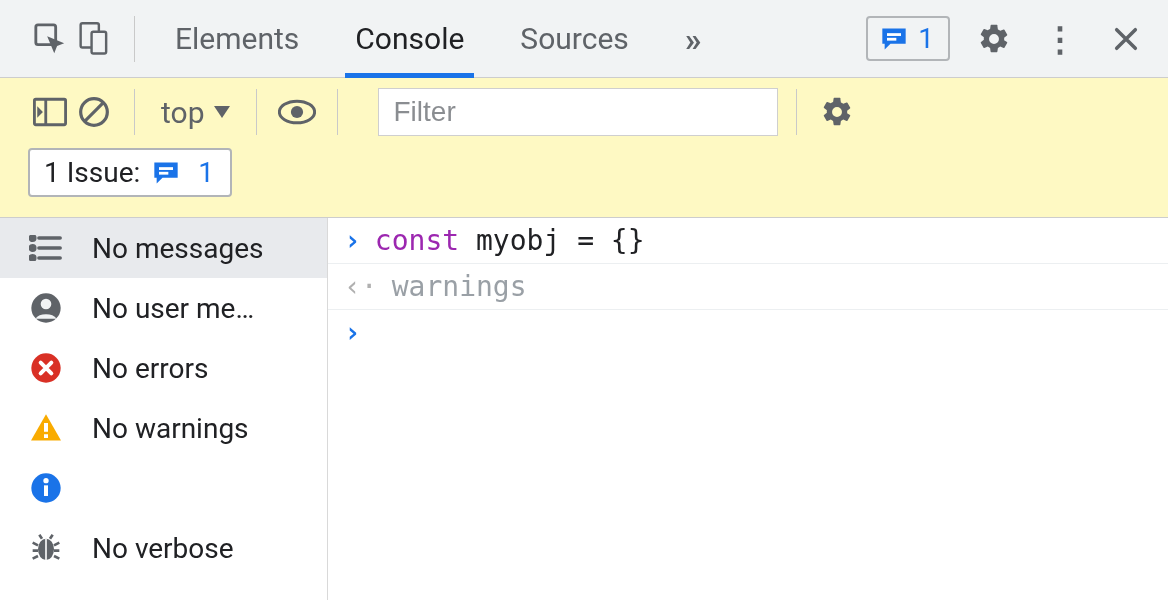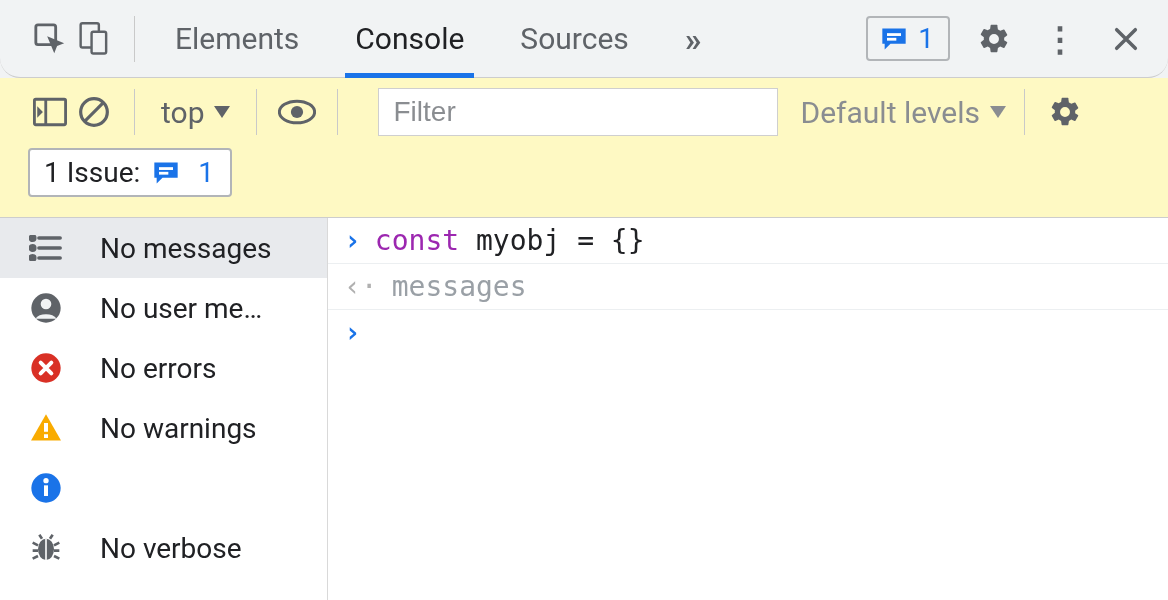--- a/index.html
+++ b/index.html
@@ -15,21 +15,20 @@
 
 
 .tabbar {
   height: 78px;
   display: flex;
   align-items: center;
   border-bottom: 1px solid #cdcdcd;
   padding: 0 20px 0 28px;
   background: #f1f3f4;
   position: relative;
-  border-radius: 20px;
 }
 
 .tabbar .icon-btn {
   width: 44px;
   height: 44px;
   display: flex;
   align-items: center;
   justify-content: center;
   color: #5f6368;
   cursor: pointer;
@@ -151,21 +150,21 @@
 }
 
 .sidebar {
   width: 328px;
   border-right: 1px solid #d9d9d9;
   background:#fff;
   display:flex; flex-direction:column;
 }
 .sidebar-item {
   display:flex; align-items:center;
-  gap: 32px;
+  gap: 24px;
   height: 60px;
   padding: 0 14px 0 24px;
   font-size: 28px;
   color:#202124;
   cursor:pointer;
 }
 .sidebar-item.selected { background:#e8eaed; }
 .sidebar-item .sicon { width: 44px; display:flex; justify-content:center; align-items:center; }
 .sidebar-item .label { white-space:nowrap; overflow:hidden; text-overflow:ellipsis; flex:1; }
 
@@ -262,24 +261,20 @@
       </div>
       <div class="vsep"></div>
       <div class="icon-btn">
         <svg width="38" height="26" viewBox="0 0 28 18" fill="#5f6368">
             <ellipse cx="14" cy="9" rx="13" ry="8" fill="none" stroke="#5f6368" stroke-width="2.2"></ellipse>
             <circle cx="14" cy="9" r="4.5"></circle>
           </svg>
       </div>
       <div class="vsep"></div>
       <input class="filter-input" placeholder="Filter" style="">
-      <div class="levels-btn">
-        <span>Default levels</span>
-        <span class="tri-down" style="border-top-color:#8a8d91"></span>
-      </div>
       <div class="vsep"></div>
       <div class="icon-btn">
         <svg width="34" height="34" viewBox="0 0 24 24" fill="#5f6368">
             <path d="M19.14,12.94a7,7,0,0,0,.06-.94,7,7,0,0,0-.06-.94l2.03-1.58a.5.5,0,0,0,.12-.64l-1.92-3.32a.5.5,0,0,0-.6-.22l-2.39.96a7,7,0,0,0-1.62-.94l-.36-2.54A.5.5,0,0,0,13.9,2H10.1a.5.5,0,0,0-.5.42l-.36,2.54a7,7,0,0,0-1.62.94l-2.39-.96a.5.5,0,0,0-.6.22L2.71,8.48a.5.5,0,0,0,.12.64L4.86,10.7a7,7,0,0,0-.06.94,7,7,0,0,0,.06.94L2.83,14.16a.5.5,0,0,0-.12.64l1.92,3.32a.5.5,0,0,0,.6.22l2.39-.96a7,7,0,0,0,1.62.94l.36,2.54a.5.5,0,0,0,.5.42h3.8a.5.5,0,0,0,.5-.42l.36-2.54a7,7,0,0,0,1.62-.94l2.39.96a.5.5,0,0,0,.6-.22l1.92-3.32a.5.5,0,0,0-.12-.64ZM12,15.5A3.5,3.5,0,1,1,15.5,12,3.5,3.5,0,0,1,12,15.5Z"></path>
           </svg>
       </div>
     </div>
     <div class="row2">
       <div class="issues-summary">
         <span>1 Issue:</span>
@@ -360,21 +355,21 @@
 
     <div class="console-pane">
       <div class="console-line input">
         <span class="chev">›</span>
         <span class="code">
           <span class="kw">const</span><span class="rest"> myobj = {}</span>
         </span>
       </div>
       <div class="console-line output">
         <span class="chev">‹·</span>
-        <span>messages</span>
+        <span>warnings</span>
       </div>
       <div class="console-line prompt" style="border-bottom:none">
         <span class="chev">›</span>
       </div>
     </div>
   </div>
 
 </div>
 
 </body></html>

